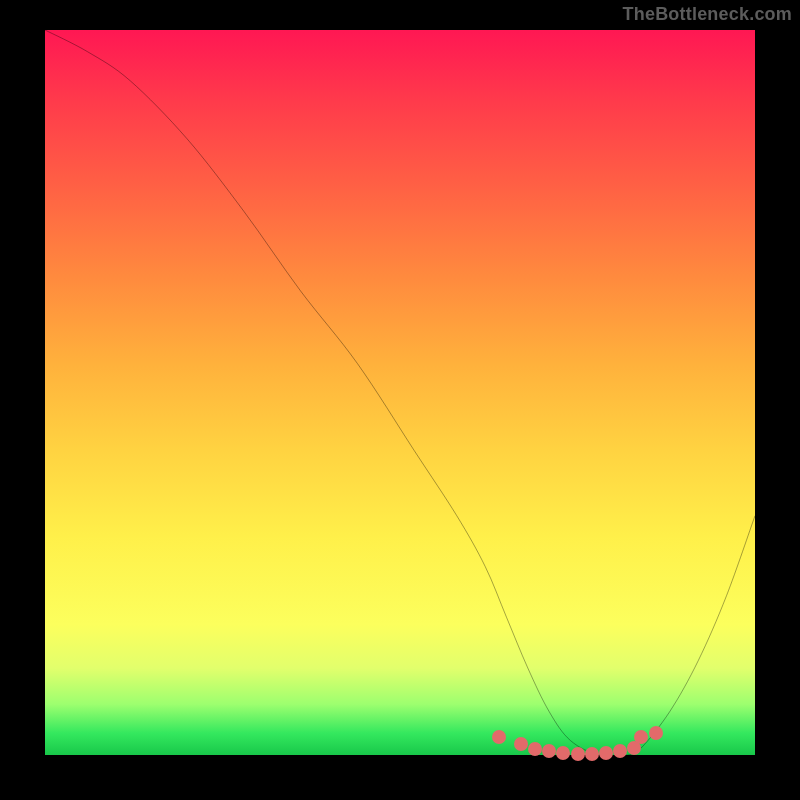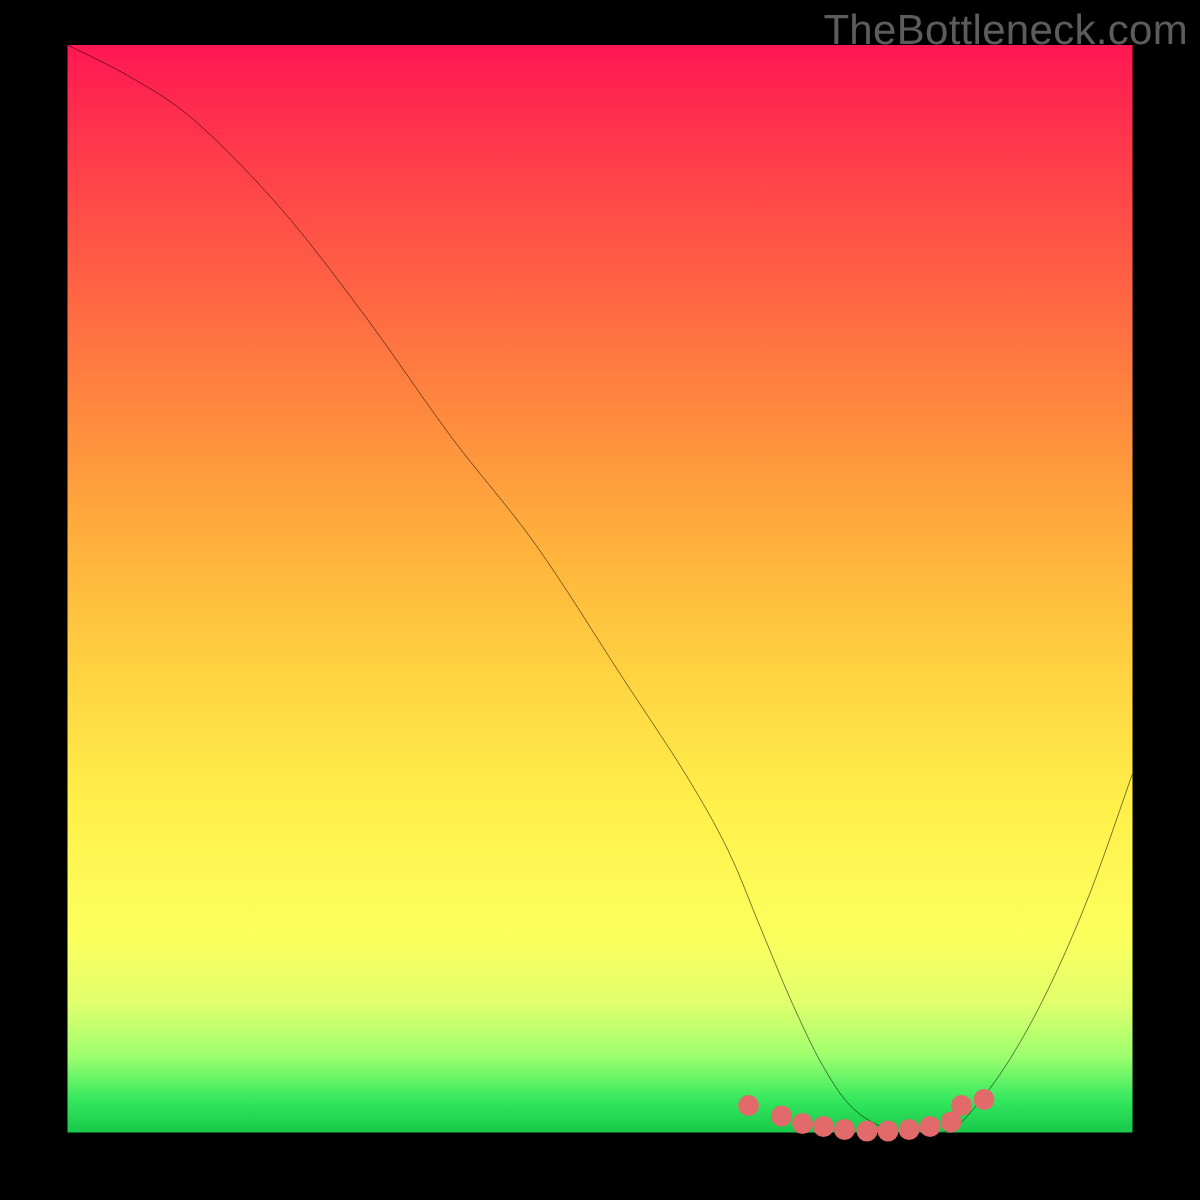--- a/index.html
+++ b/index.html
@@ -14,22 +14,22 @@
   .outer {
     position: relative;
     width: 800px;
     height: 800px;
     background: #000;
   }
   .watermark {
     position: absolute;
     top: 4px;
     right: 8px;
-    font-size: 28px;
-    font-weight: 400;
+    font-size: 18px;
+    font-weight: 700;
     color: #5c5c5c;
     letter-spacing: 0.2px;
     z-index: 5;
   }
   .plot {
     position: absolute;
     left: 45px;
     top: 30px;
     width: 710px;
     height: 725px;

